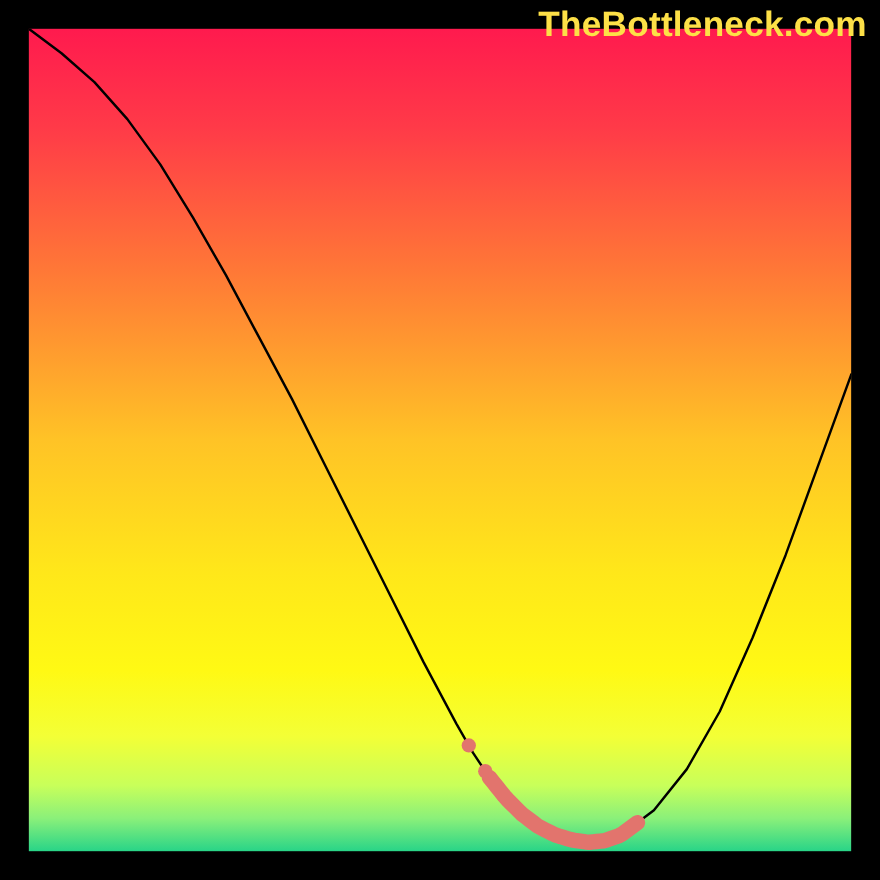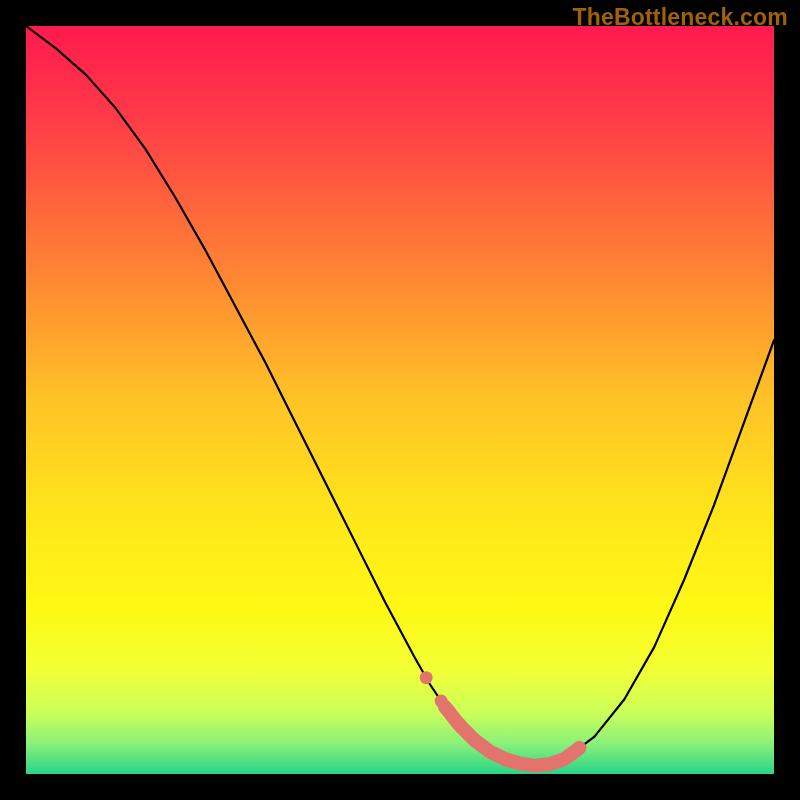--- a/index.html
+++ b/index.html
@@ -23,23 +23,23 @@
     left: 26px;
     top: 26px;
     width: 748px;
     height: 748px;
   }
   .watermark {
     position: absolute;
     top: 4px;
     right: 12px;
     font-family: Arial, Helvetica, sans-serif;
-    font-size: 23px;
+    font-size: 32px;
     font-weight: 600;
-    color: #a16207;
+    color: #fde047;
     letter-spacing: 0.2px;
     user-select: none;
   }
   svg {
     display: block;
   }
 </style>
 </head>
 <body>
 

